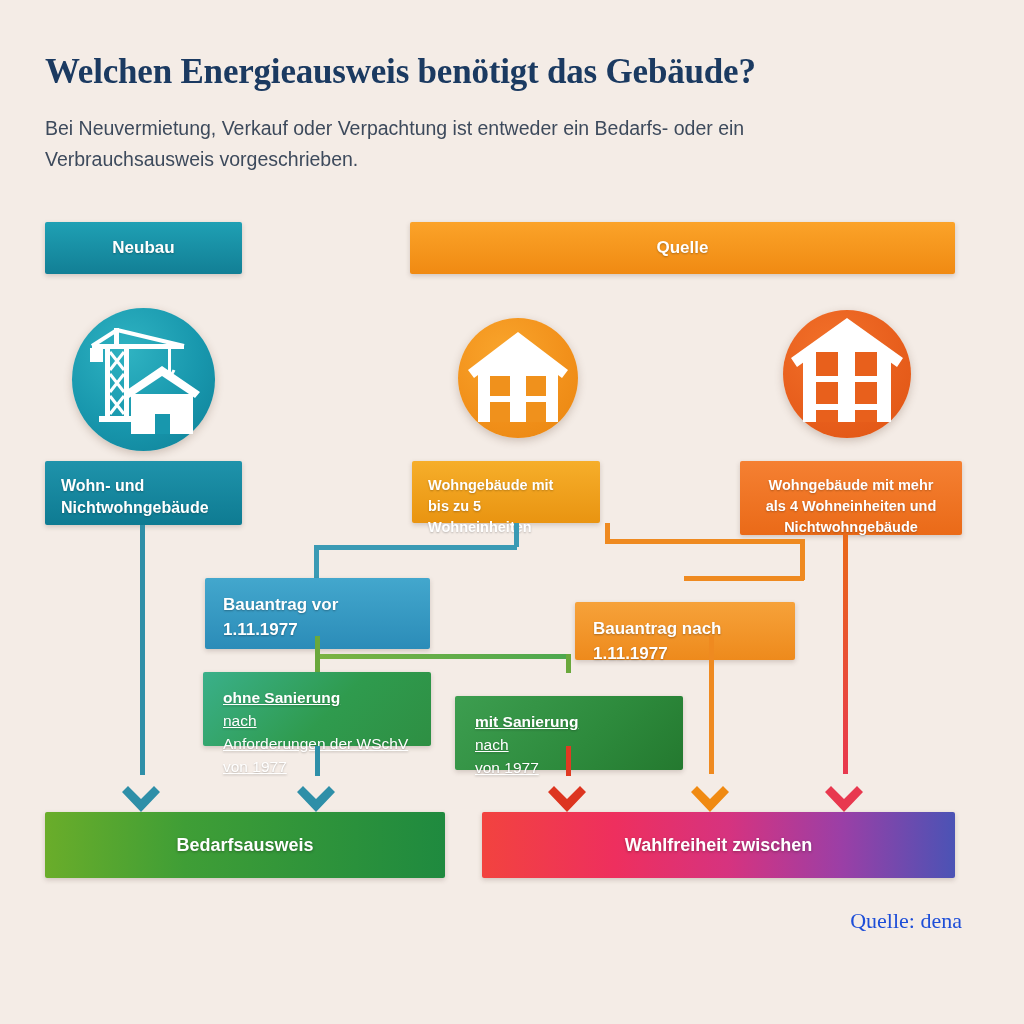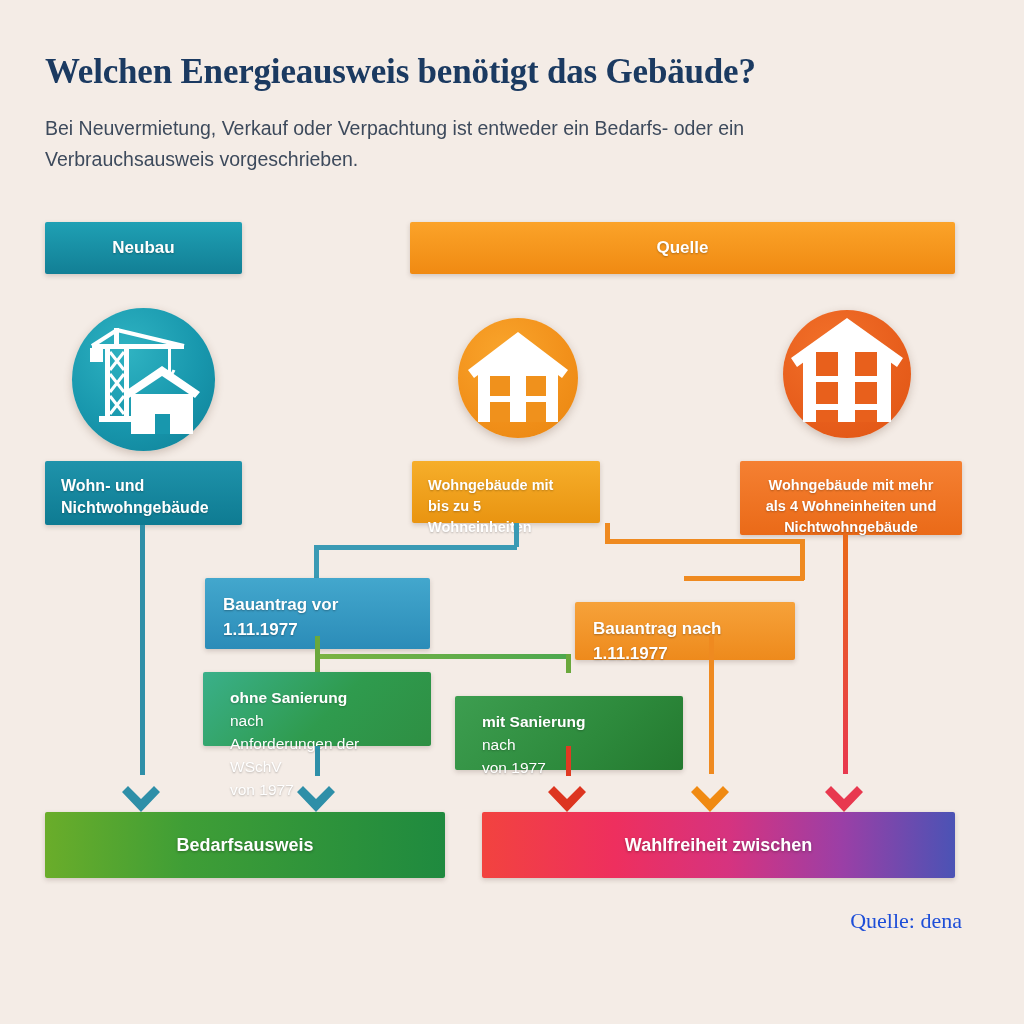--- a/index.html
+++ b/index.html
@@ -49,21 +49,21 @@
     text-shadow:0 1px 2px rgba(0,0,0,.25);
   }
   .cat.small span { font-size:14.5px; line-height:21px; }
 
   .ba { padding:14px 18px; }
   .ba span {
     display:block; font-weight:bold; font-size:17px; line-height:25px;
     text-shadow:0 1px 2px rgba(0,0,0,.3);
   }
 
-  .san { padding:14px 27px; }
+  .san { padding:14px 20px;text-decoration:underline; }
   .san span {
     display:block; font-size:15.5px; line-height:23px;
     text-shadow:0 1px 2px rgba(0,0,0,.25);
   }
   .san span b { font-weight:bold; }
 
   .result { display:flex; align-items:center; justify-content:center; }
   .result .rtxt {
     font-weight:bold; font-size:18px; line-height:27px; color:#fff;
     text-align:center; text-shadow:0 1px 3px rgba(0,0,0,.32);

